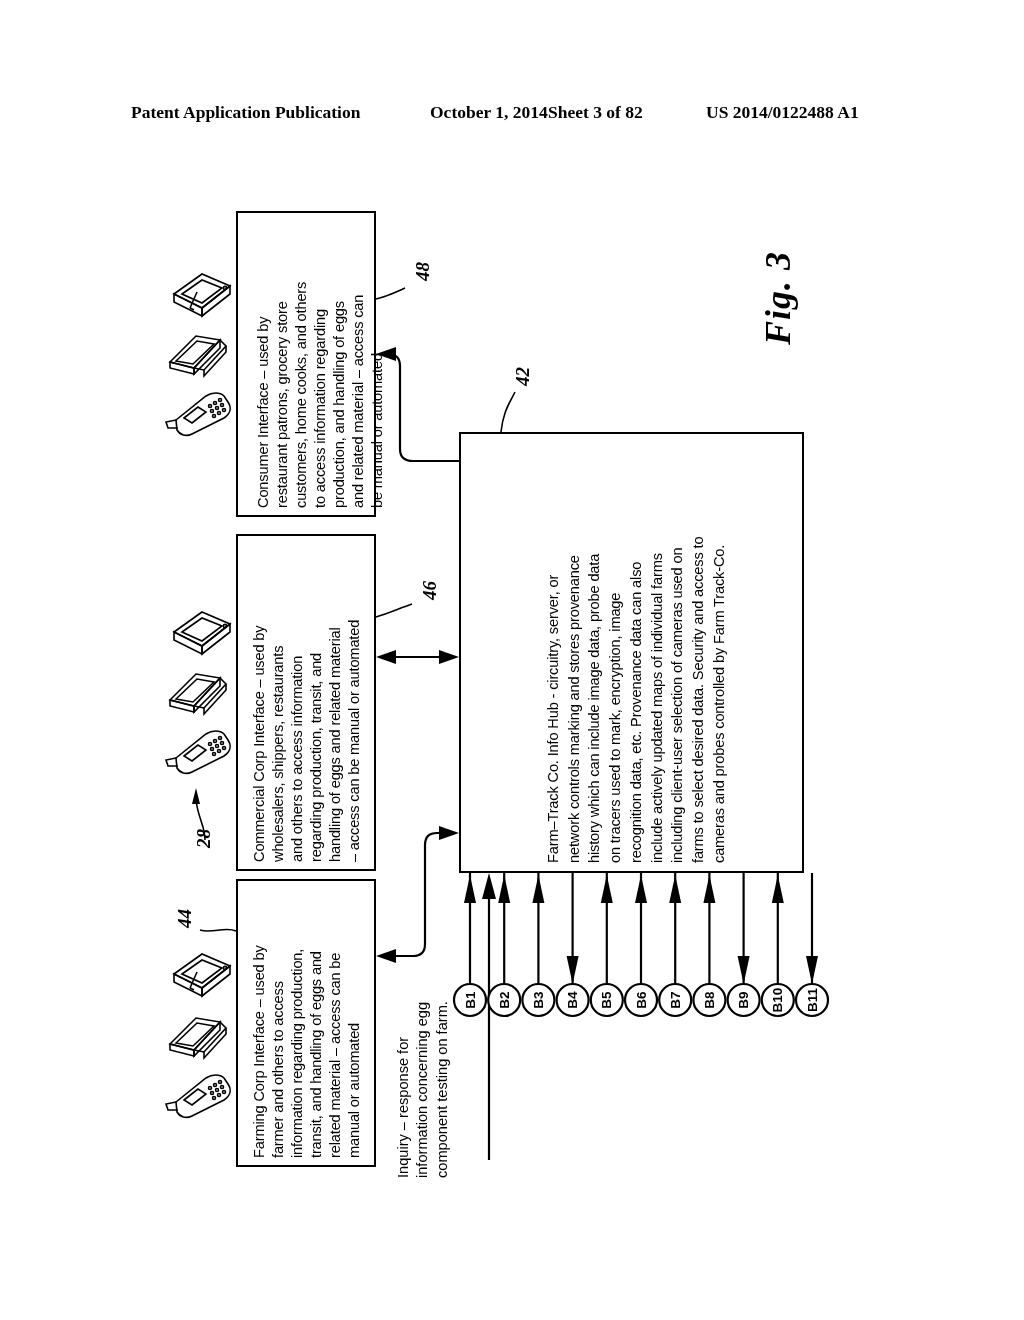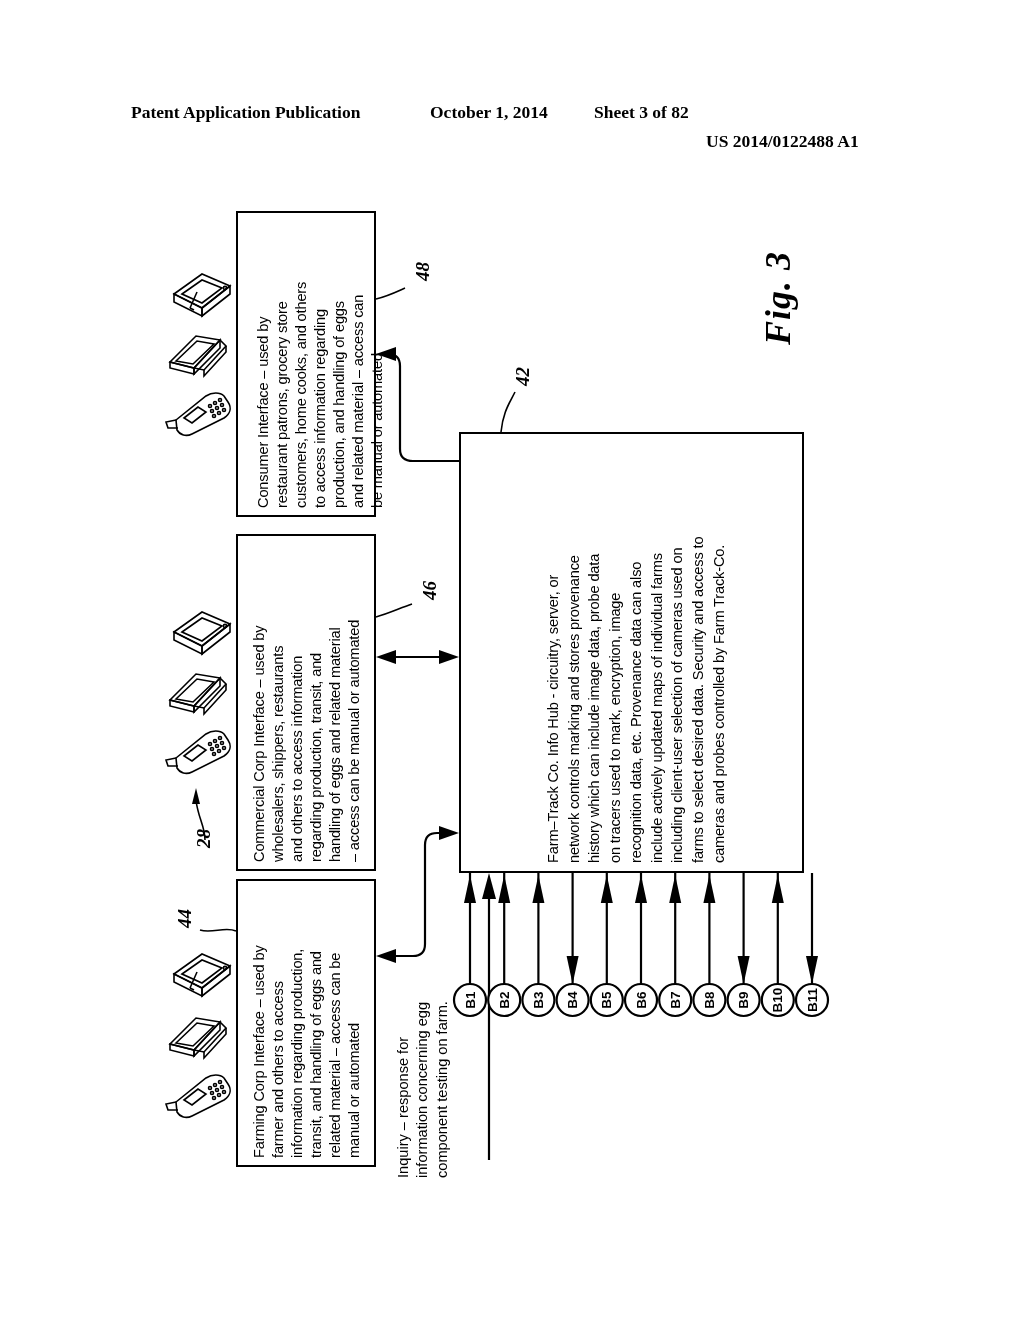--- a/index.html
+++ b/index.html
@@ -24,22 +24,22 @@
     width: 1024px;
     height: 34px;
     font-family: "Liberation Serif", serif;
     font-weight: bold;
     font-size: 17.5px;
     white-space: nowrap;
   }
   #page-header .hdr-item { position: absolute; top: 0; }
   #hdr-pub   { left: 131px; }
   #hdr-date  { left: 430px; }
-  #hdr-sheet { left: 548px; margin-left: 46px; }
-  #hdr-patno { left: 706px; margin-top: 29px; }
+  #hdr-sheet { left: 548px; }
+  #hdr-patno { left: 706px; }
 
   
   #figure {
     position: absolute;
     left: 0;
     top: 0;
     width: 1024px;
     height: 1320px;
   }
 

